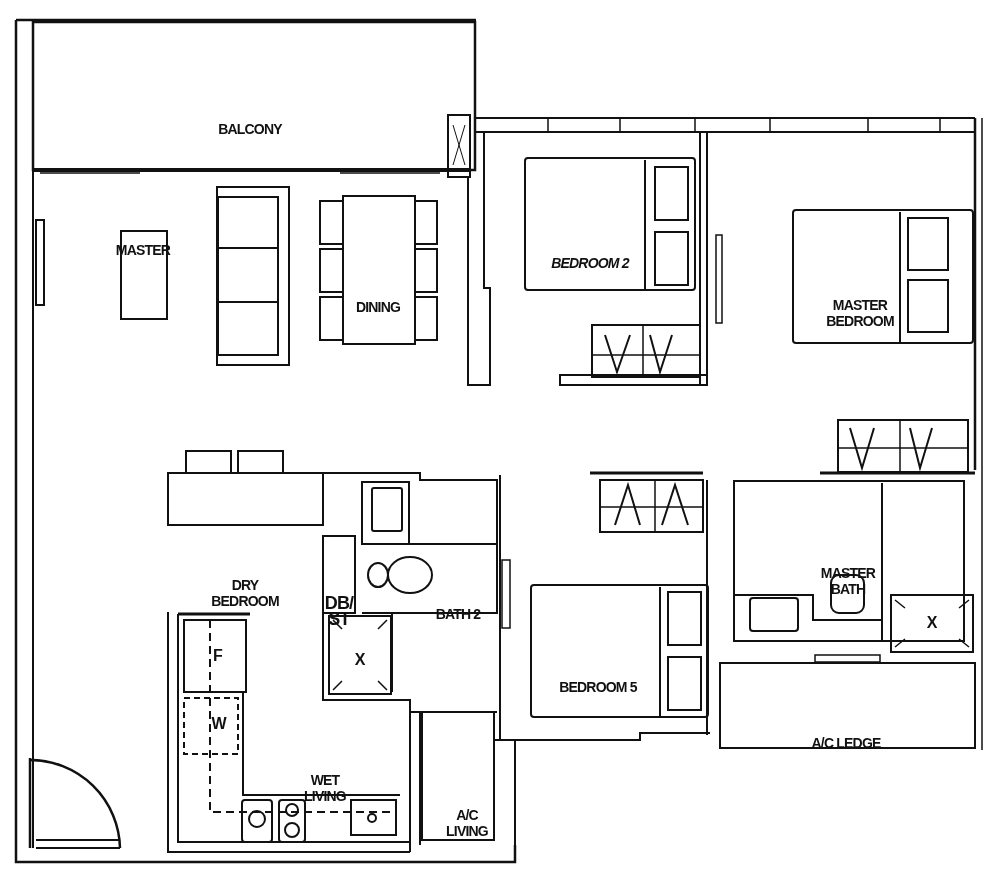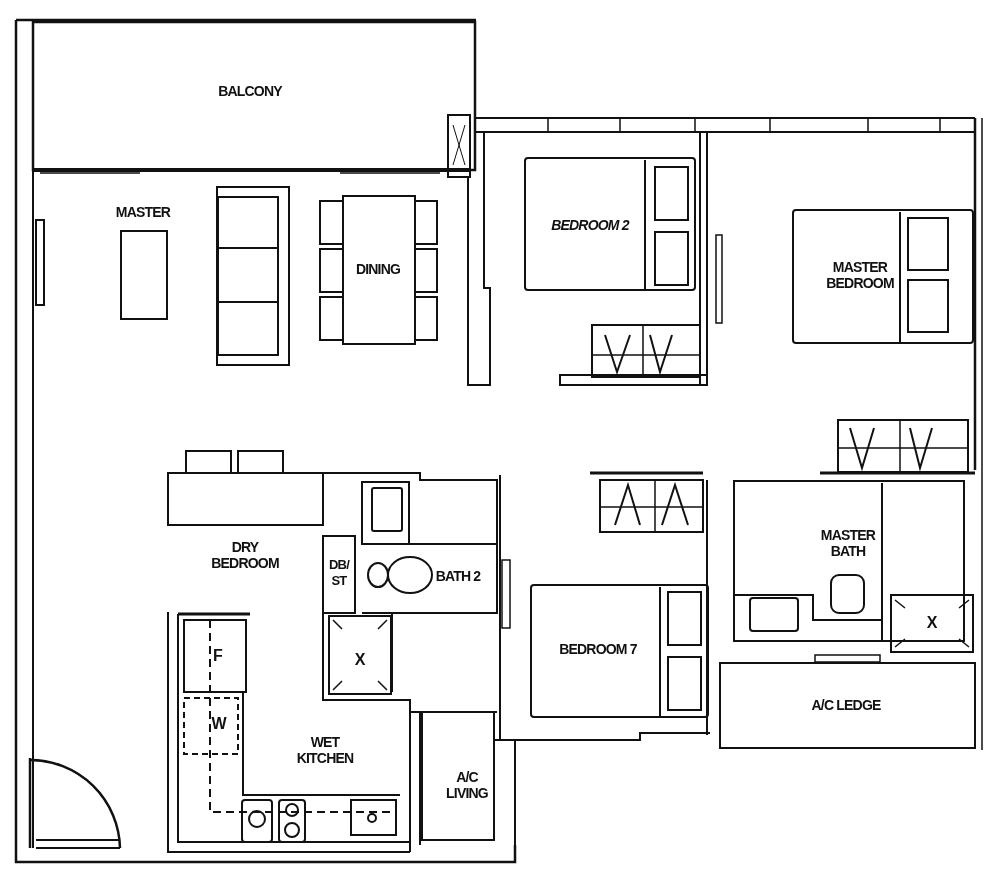--- a/index.html
+++ b/index.html
@@ -9,22 +9,23 @@
       position: absolute;
       font-family: "Liberation Sans", sans-serif;
       font-weight: bold;
       font-size: 14px;
       letter-spacing: -0.8px;
       color: #111111;
       text-align: center;
       line-height: 16px;
       white-space: pre-line;
       transform: translate(-50%, -50%);
+      margin-top: 38px;
     }
-    .lbl.small { font-size: 13px; }
+    .lbl.small { font-size: 18px; }
     .fx {
       position: absolute;
       font-family: "Liberation Sans", sans-serif;
       font-weight: bold;
       font-size: 16px;
       color: #111111;
       transform: translate(-50%, -50%);
     }
   </style>
 </head>
@@ -167,23 +168,23 @@
 <div class="lbl" style="left:590px;top:225px;font-style:italic;">BEDROOM 2</div>
 <div class="lbl" style="left:860px;top:275px;">MASTER
 BEDROOM</div>
 <div class="lbl" style="left:245px;top:555px;">DRY
 BEDROOM</div>
 <div class="lbl small" style="left:339px;top:573px;">DB/
 ST</div>
 <div class="lbl" style="left:458px;top:576px;">BATH 2</div>
 <div class="lbl" style="left:848px;top:543px;">MASTER
 BATH</div>
-<div class="lbl" style="left:598px;top:649px;">BEDROOM 7</div>
+<div class="lbl" style="left:598px;top:649px;">BEDROOM 5</div>
 <div class="lbl" style="left:846px;top:705px;">A/C LEDGE</div>
 <div class="lbl" style="left:325px;top:750px;">WET
-KITCHEN</div>
+LIVING</div>
 <div class="lbl" style="left:467px;top:785px;">A/C
 LIVING</div>
 
 <div class="fx" style="left:218px;top:656px;">F</div>
 <div class="fx" style="left:219px;top:724px;">W</div>
 <div class="fx" style="left:360px;top:660px;">X</div>
 <div class="fx" style="left:932px;top:623px;">X</div>
 
 </body></html>

